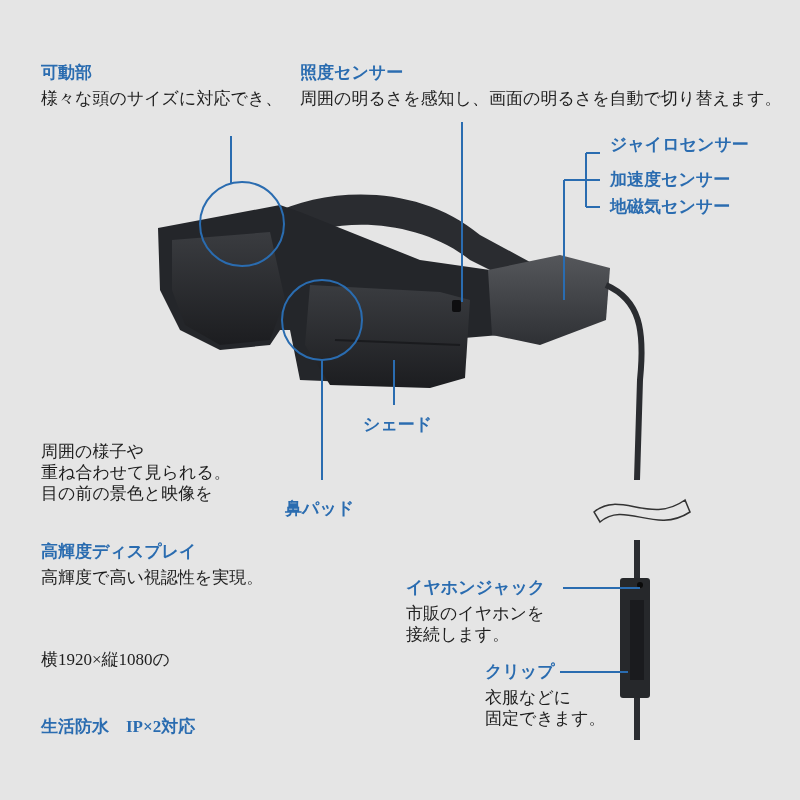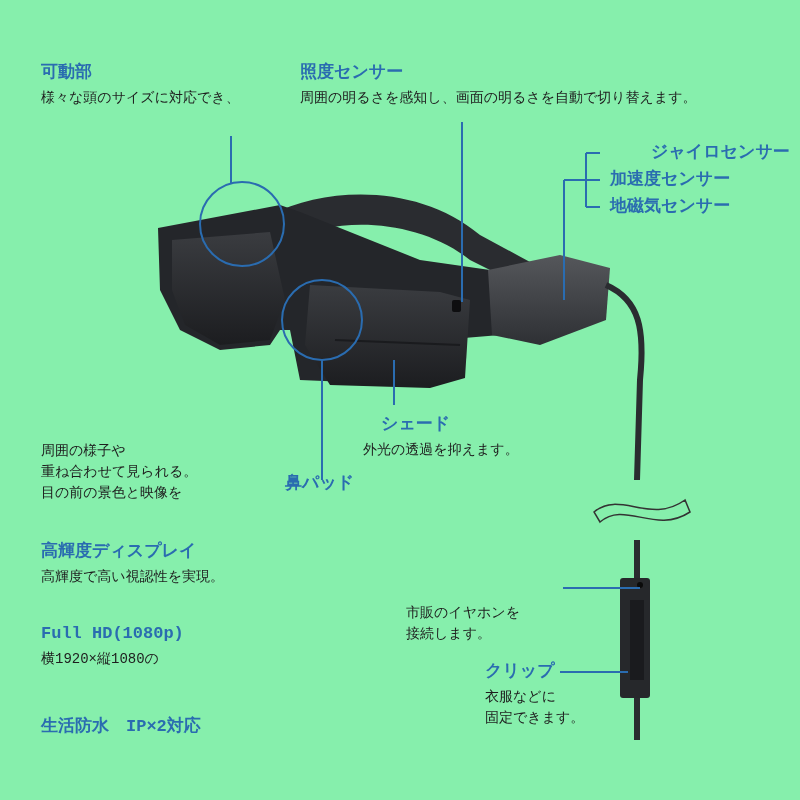--- a/index.html
+++ b/index.html
@@ -1,19 +1,19 @@
 <!DOCTYPE html>
 <html><head>
 <meta charset="utf-8">
 <style>
   html, body { margin:0; padding:0; background:#ffffff; }
-  #canvas { position:relative; width:800px; height:800px; overflow:hidden; background:#86efac;
-    font-family:Liberation Mono, monospace; }
+  #canvas { position:relative; width:800px; height:800px; overflow:hidden; background:#e5e5e5;
+    font-family:Liberation Serif, serif; }
   .h { position:absolute; color:#2a6cb0; font-weight:bold; font-size:17px; line-height:22px; white-space:nowrap; }
-  .d { position:absolute; color:#1e1e1e; font-size:14px; line-height:21px; white-space:nowrap; }
+  .d { position:absolute; color:#1e1e1e; font-size:17px; line-height:21px; white-space:nowrap; }
   .d span { display:block; }
   svg.art { position:absolute; left:0; top:0; }
 </style>
 </head>
 <body>
 
 <div id="canvas">
 
   <svg class="art" width="800" height="800" viewBox="0 0 800 800">
     <defs>
@@ -77,49 +77,46 @@
   <div class="h" style="left:41px;top:62px;">可動部</div>
   <div class="d" style="left:41px;top:88px;">
     <span>様々な頭のサイズに対応でき、</span>
   </div>
 
   <div class="h" style="left:300px;top:62px;">照度センサー</div>
   <div class="d" style="left:300px;top:88px;">
     <span>周囲の明るさを感知し、画面の明るさを自動で切り替えます。</span>
   </div>
 
-  <div class="h" style="left:610px;top:142px;margin-left:41px;">ジャイロセンサー</div>
+  <div class="h" style="left:610px;top:134px;">ジャイロセンサー</div>
   <div class="h" style="left:610px;top:169px;">加速度センサー</div>
   <div class="h" style="left:610px;top:196px;">地磁気センサー</div>
 
   <div class="d" style="left:41px;top:441px;">
     <span>周囲の様子や</span>
     <span>重ね合わせて見られる。</span>
     <span>目の前の景色と映像を</span>
   </div>
 
-  <div class="h" style="left:381px;top:414px;text-align:right;">シェード</div>
-  <div class="d" style="left:363px;top:440px;">
-    <span>外光の透過を抑えます。</span>
-  </div>
+  <div class="h" style="left:363px;top:414px;text-align:right;">シェード</div>
 
-  <div class="h" style="left:285px;top:473px;">鼻パッド</div>
+  <div class="h" style="left:285px;top:498px;">鼻パッド</div>
 
   <div class="h" style="left:41px;top:541px;">高輝度ディスプレイ</div>
   <div class="d" style="left:41px;top:567px;">
     <span>高輝度で高い視認性を実現。</span>
   </div>
 
-  <div class="h" style="left:41px;top:623px;">Full HD(1080p)</div>
   <div class="d" style="left:41px;top:649px;">
     <span>横1920×縦1080の</span>
   </div>
 
   <div class="h" style="left:41px;top:716px;">生活防水　IP×2対応</div>
 
+  <div class="h" style="left:406px;top:577px;">イヤホンジャック</div>
   <div class="d" style="left:406px;top:603px;">
     <span>市販のイヤホンを</span>
     <span>接続します。</span>
   </div>
 
   <div class="h" style="left:485px;top:661px;">クリップ</div>
   <div class="d" style="left:485px;top:687px;">
     <span>衣服などに</span>
     <span>固定できます。</span>
   </div>

